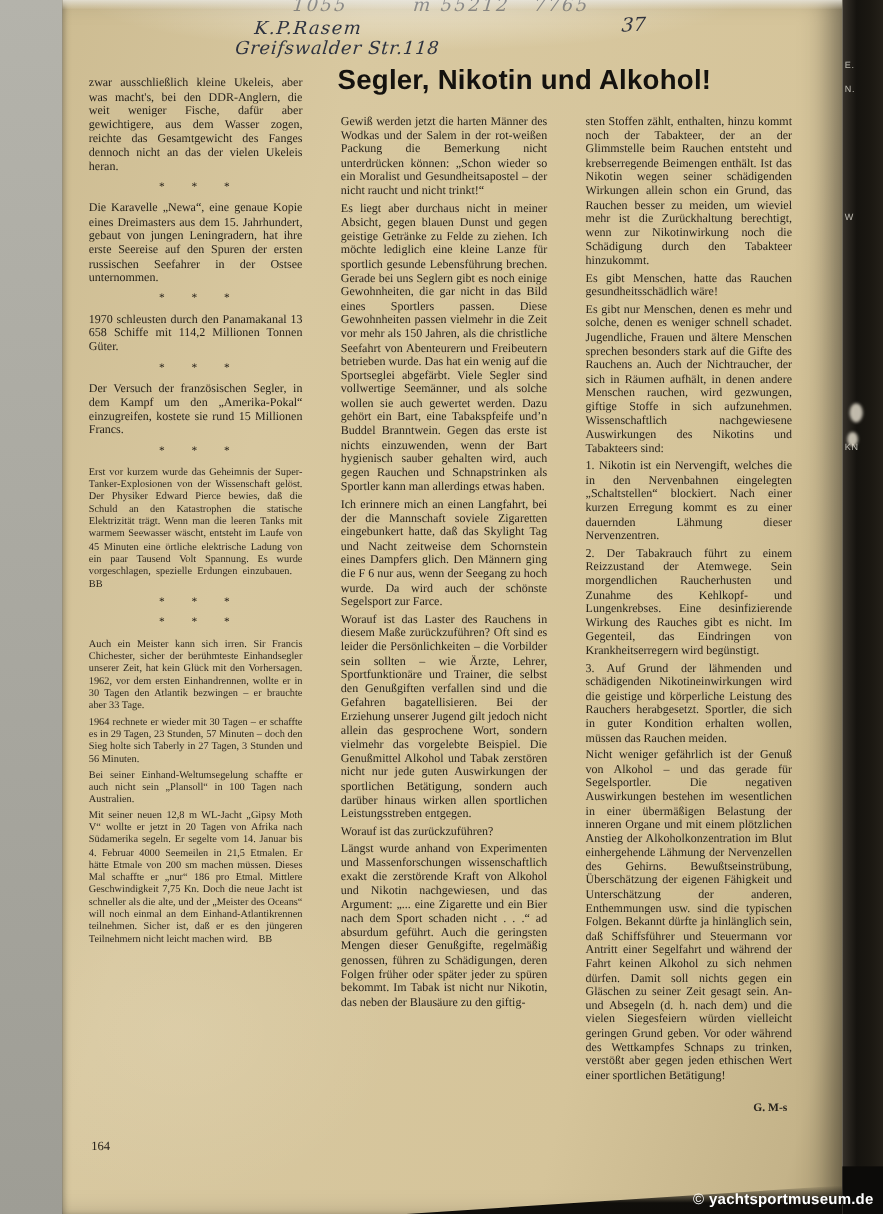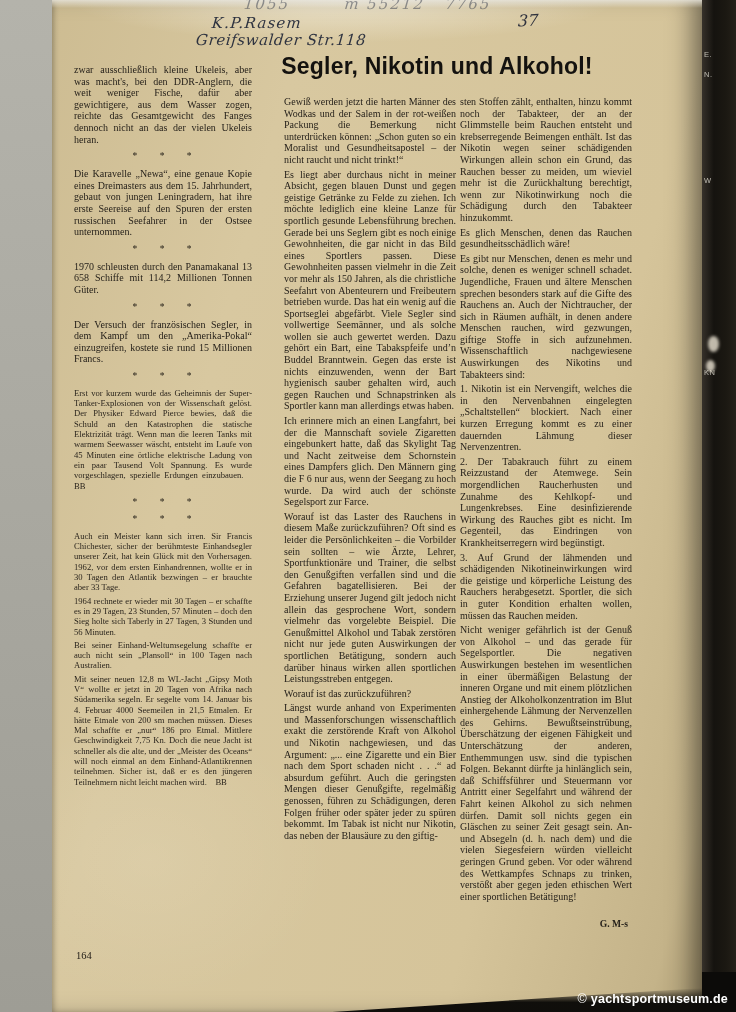--- a/index.html
+++ b/index.html
@@ -85,30 +85,30 @@
       <p class="sep">* * *</p>
       <p class="para small">Erst vor kurzem wurde das Geheimnis der Super-Tanker-Explosionen von der Wissenschaft gelöst. Der Physiker Edward Pierce bewies, daß die Schuld an den Katastrophen die statische Elektrizität trägt. Wenn man die leeren Tanks mit warmem Seewasser wäscht, entsteht im Laufe von 45 Minuten eine örtliche elektrische Ladung von ein paar Tausend Volt Spannung. Es wurde vorgeschlagen, spezielle Erdungen einzubauen. BB</p>
       <p class="sep">* * *</p>
       <p class="sep">* * *</p>
       <p class="para small">Auch ein Meister kann sich irren. Sir Francis Chichester, sicher der berühmteste Einhandsegler unserer Zeit, hat kein Glück mit den Vorhersagen. 1962, vor dem ersten Einhandrennen, wollte er in 30 Tagen den Atlantik bezwingen – er brauchte aber 33 Tage.</p>
       <p class="para small">1964 rechnete er wieder mit 30 Tagen – er schaffte es in 29 Tagen, 23 Stunden, 57 Minuten – doch den Sieg holte sich Taberly in 27 Tagen, 3 Stunden und 56 Minuten.</p>
       <p class="para small">Bei seiner Einhand-Weltumsegelung schaffte er auch nicht sein „Plansoll“ in 100 Tagen nach Australien.</p>
       <p class="para small">Mit seiner neuen 12,8 m WL-Jacht „Gipsy Moth V“ wollte er jetzt in 20 Tagen von Afrika nach Südamerika segeln. Er segelte vom 14. Januar bis 4. Februar 4000 Seemeilen in 21,5 Etmalen. Er hätte Etmale von 200 sm machen müssen. Dieses Mal schaffte er „nur“ 186 pro Etmal. Mittlere Geschwindigkeit 7,75 Kn. Doch die neue Jacht ist schneller als die alte, und der „Meister des Oceans“ will noch einmal an dem Einhand-Atlantikrennen teilnehmen. Sicher ist, daß er es den jüngeren Teilnehmern nicht leicht machen wird. BB</p>
     </div>
   <div class="col" id="col2" style="left:284px;">
-      <p class="para">Gewiß werden jetzt die harten Männer des Wodkas und der Salem in der rot-weißen Packung die Bemerkung nicht unterdrücken können: „Schon guten so ein Moralist und Gesundheitsapostel – der nicht raucht und nicht trinkt!“</p>
+      <p class="para">Gewiß werden jetzt die harten Männer des Wodkas und der Salem in der rot-weißen Packung die Bemerkung nicht unterdrücken können: „Schon wieder so ein Moralist und Gesundheitsapostel – der nicht raucht und nicht trinkt!“</p>
       <p class="para">Es liegt aber durchaus nicht in meiner Absicht, gegen blauen Dunst und gegen geistige Getränke zu Felde zu ziehen. Ich möchte lediglich eine kleine Lanze für sportlich gesunde Lebensführung brechen. Gerade bei uns Seglern gibt es noch einige Gewohnheiten, die gar nicht in das Bild eines Sportlers passen. Diese Gewohnheiten passen vielmehr in die Zeit vor mehr als 150 Jahren, als die christliche Seefahrt von Abenteurern und Freibeutern betrieben wurde. Das hat ein wenig auf die Sportseglei abgefärbt. Viele Segler sind vollwertige Seemänner, und als solche wollen sie auch gewertet werden. Dazu gehört ein Bart, eine Tabakspfeife und’n Buddel Branntwein. Gegen das erste ist nichts einzuwenden, wenn der Bart hygienisch sauber gehalten wird, auch gegen Rauchen und Schnapstrinken als Sportler kann man allerdings etwas haben.</p>
       <p class="para">Ich erinnere mich an einen Langfahrt, bei der die Mannschaft soviele Zigaretten eingebunkert hatte, daß das Skylight Tag und Nacht zeitweise dem Schornstein eines Dampfers glich. Den Männern ging die F 6 nur aus, wenn der Seegang zu hoch wurde. Da wird auch der schönste Segelsport zur Farce.</p>
       <p class="para">Worauf ist das Laster des Rauchens in diesem Maße zurückzuführen? Oft sind es leider die Persönlichkeiten – die Vorbilder sein sollten – wie Ärzte, Lehrer, Sportfunktionäre und Trainer, die selbst den Genußgiften verfallen sind und die Gefahren bagatellisieren. Bei der Erziehung unserer Jugend gilt jedoch nicht allein das gesprochene Wort, sondern vielmehr das vorgelebte Beispiel. Die Genußmittel Alkohol und Tabak zerstören nicht nur jede guten Auswirkungen der sportlichen Betätigung, sondern auch darüber hinaus wirken allen sportlichen Leistungsstreben entgegen.</p>
       <p class="para">Worauf ist das zurückzuführen?</p>
       <p class="para">Längst wurde anhand von Experimenten und Massenforschungen wissenschaftlich exakt die zerstörende Kraft von Alkohol und Nikotin nachgewiesen, und das Argument: „... eine Zigarette und ein Bier nach dem Sport schaden nicht . . .“ ad absurdum geführt. Auch die geringsten Mengen dieser Genußgifte, regelmäßig genossen, führen zu Schädigungen, deren Folgen früher oder später jeder zu spüren bekommt. Im Tabak ist nicht nur Nikotin, das neben der Blausäure zu den giftig-</p>
     </div>
-  <div class="col" id="col3" style="left:460px;">
+  <div class="col" id="col3" style="left:488px;">
       <p class="para">sten Stoffen zählt, enthalten, hinzu kommt noch der Tabakteer, der an der Glimmstelle beim Rauchen entsteht und krebserregende Beimengen enthält. Ist das Nikotin wegen seiner schädigenden Wirkungen allein schon ein Grund, das Rauchen besser zu meiden, um wieviel mehr ist die Zurückhaltung berechtigt, wenn zur Nikotinwirkung noch die Schädigung durch den Tabakteer hinzukommt.</p>
-      <p class="para">Es glich Menschen, denen das Rauchen gesundheitsschädlich wäre!</p>
+      <p class="para">Es gibt Menschen, hatte das Rauchen gesundheitsschädlich wäre!</p>
       <p class="para">Es gibt nur Menschen, denen es mehr und solche, denen es weniger schnell schadet. Jugendliche, Frauen und ältere Menschen sprechen besonders stark auf die Gifte des Rauchens an. Auch der Nichtraucher, der sich in Räumen aufhält, in denen andere Menschen rauchen, wird gezwungen, giftige Stoffe in sich aufzunehmen. Wissenschaftlich nachgewiesene Auswirkungen des Nikotins und Tabakteers sind:</p>
       <p class="para">1. Nikotin ist ein Nervengift, welches die in den Nervenbahnen eingelegten „Schaltstellen“ blockiert. Nach einer kurzen Erregung kommt es zu einer dauernden Lähmung dieser Nervenzentren.</p>
       <p class="para">2. Der Tabakrauch führt zu einem Reizzustand der Atemwege. Sein morgendlichen Raucherhusten und Zunahme des Kehlkopf- und Lungenkrebses. Eine desinfizierende Wirkung des Rauches gibt es nicht. Im Gegenteil, das Eindringen von Krankheitserregern wird begünstigt.</p>
       <p class="para">3. Auf Grund der lähmenden und schädigenden Nikotineinwirkungen wird die geistige und körperliche Leistung des Rauchers herabgesetzt. Sportler, die sich in guter Kondition erhalten wollen, müssen das Rauchen meiden.</p>
       <p class="para">Nicht weniger gefährlich ist der Genuß von Alkohol – und das gerade für Segelsportler. Die negativen Auswirkungen bestehen im wesentlichen in einer übermäßigen Belastung der inneren Organe und mit einem plötzlichen Anstieg der Alkoholkonzentration im Blut einhergehende Lähmung der Nervenzellen des Gehirns. Bewußtseinstrübung, Überschätzung der eigenen Fähigkeit und Unterschätzung der anderen, Enthemmungen usw. sind die typischen Folgen. Bekannt dürfte ja hinlänglich sein, daß Schiffsführer und Steuermann vor Antritt einer Segelfahrt und während der Fahrt keinen Alkohol zu sich nehmen dürfen. Damit soll nichts gegen ein Gläschen zu seiner Zeit gesagt sein. An- und Absegeln (d. h. nach dem) und die vielen Siegesfeiern würden vielleicht geringen Grund geben. Vor oder während des Wettkampfes Schnaps zu trinken, verstößt aber gegen jeden ethischen Wert einer sportlichen Betätigung!</p>
       <p class="sig">G. M-s</p>
     </div>
 
   <div class="pagenum" style="left:76px;text-align:center;">164</div>
 

